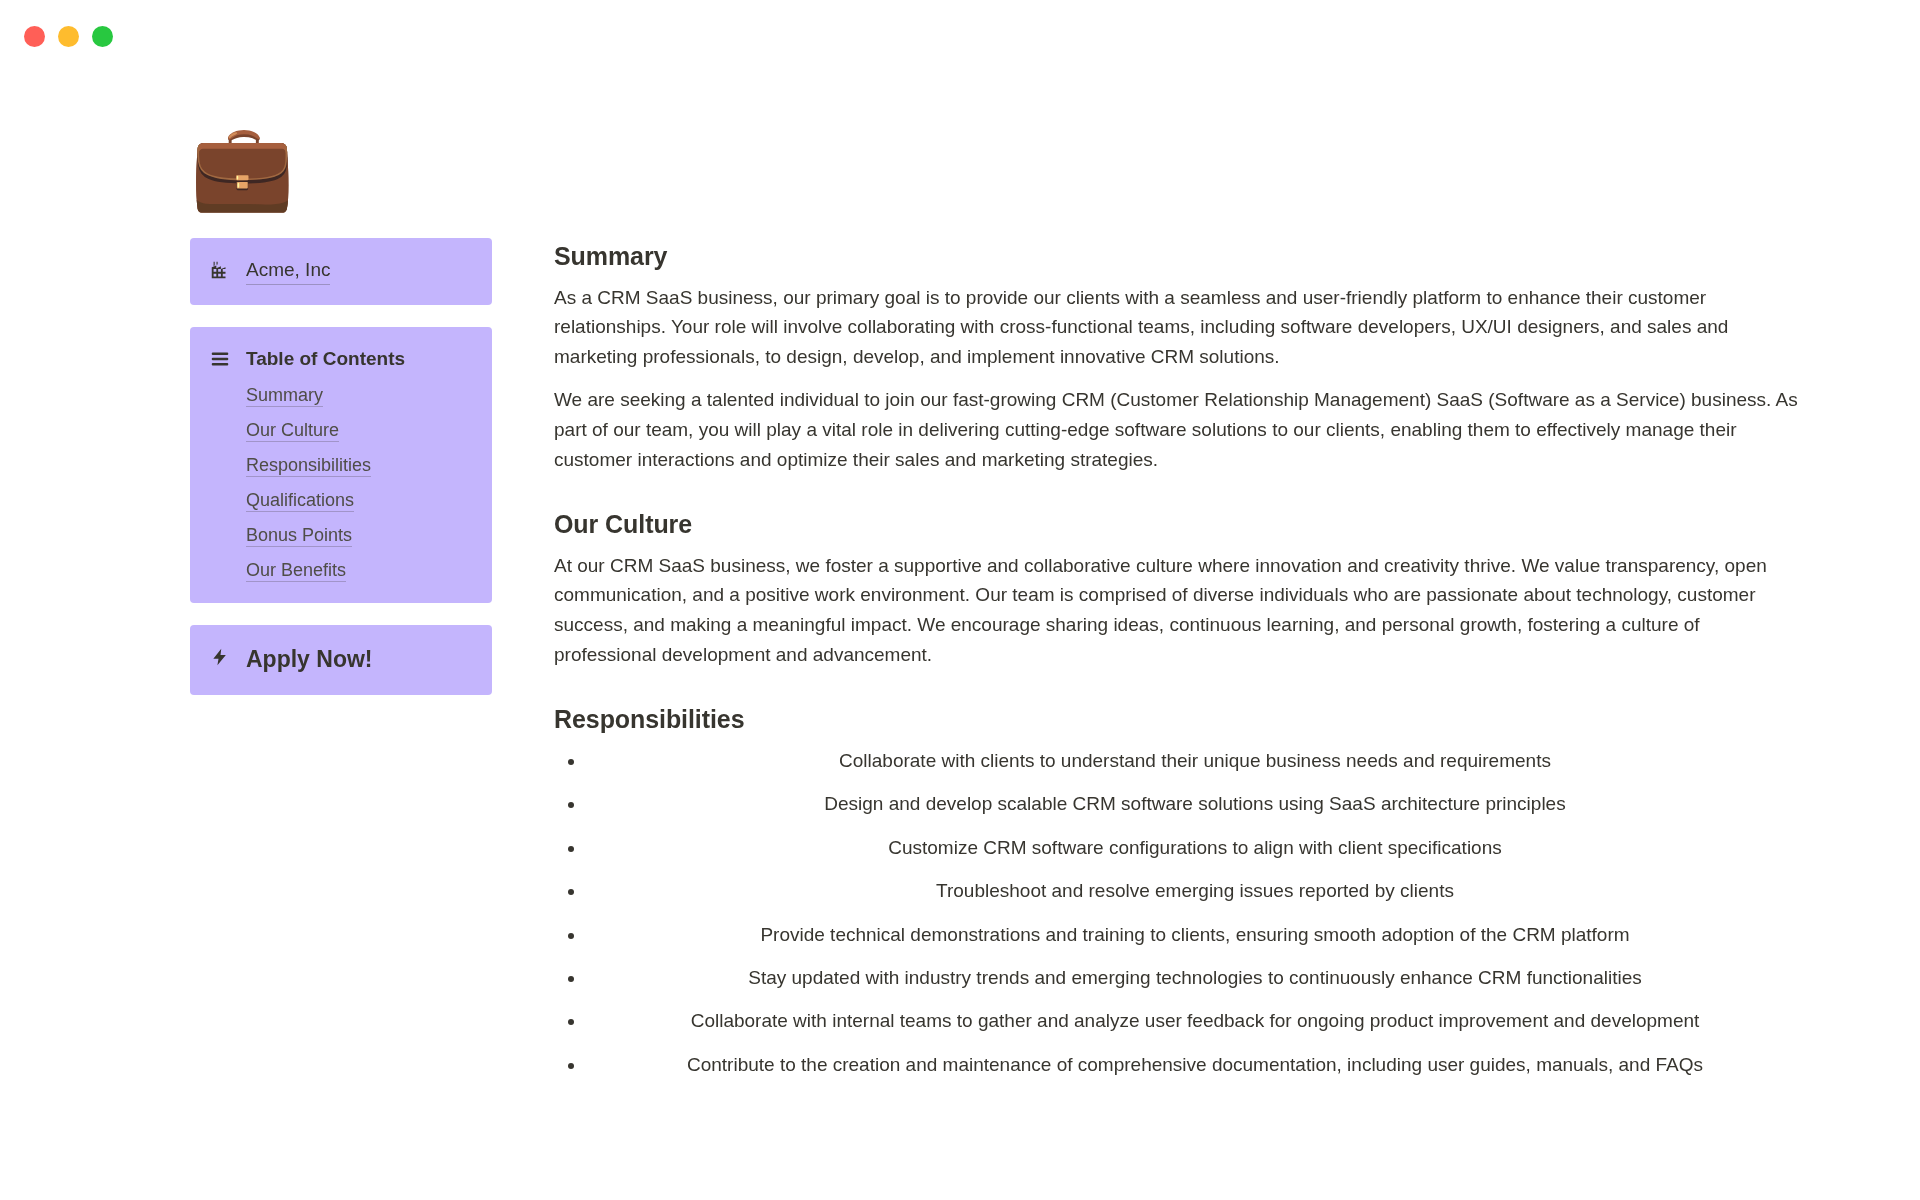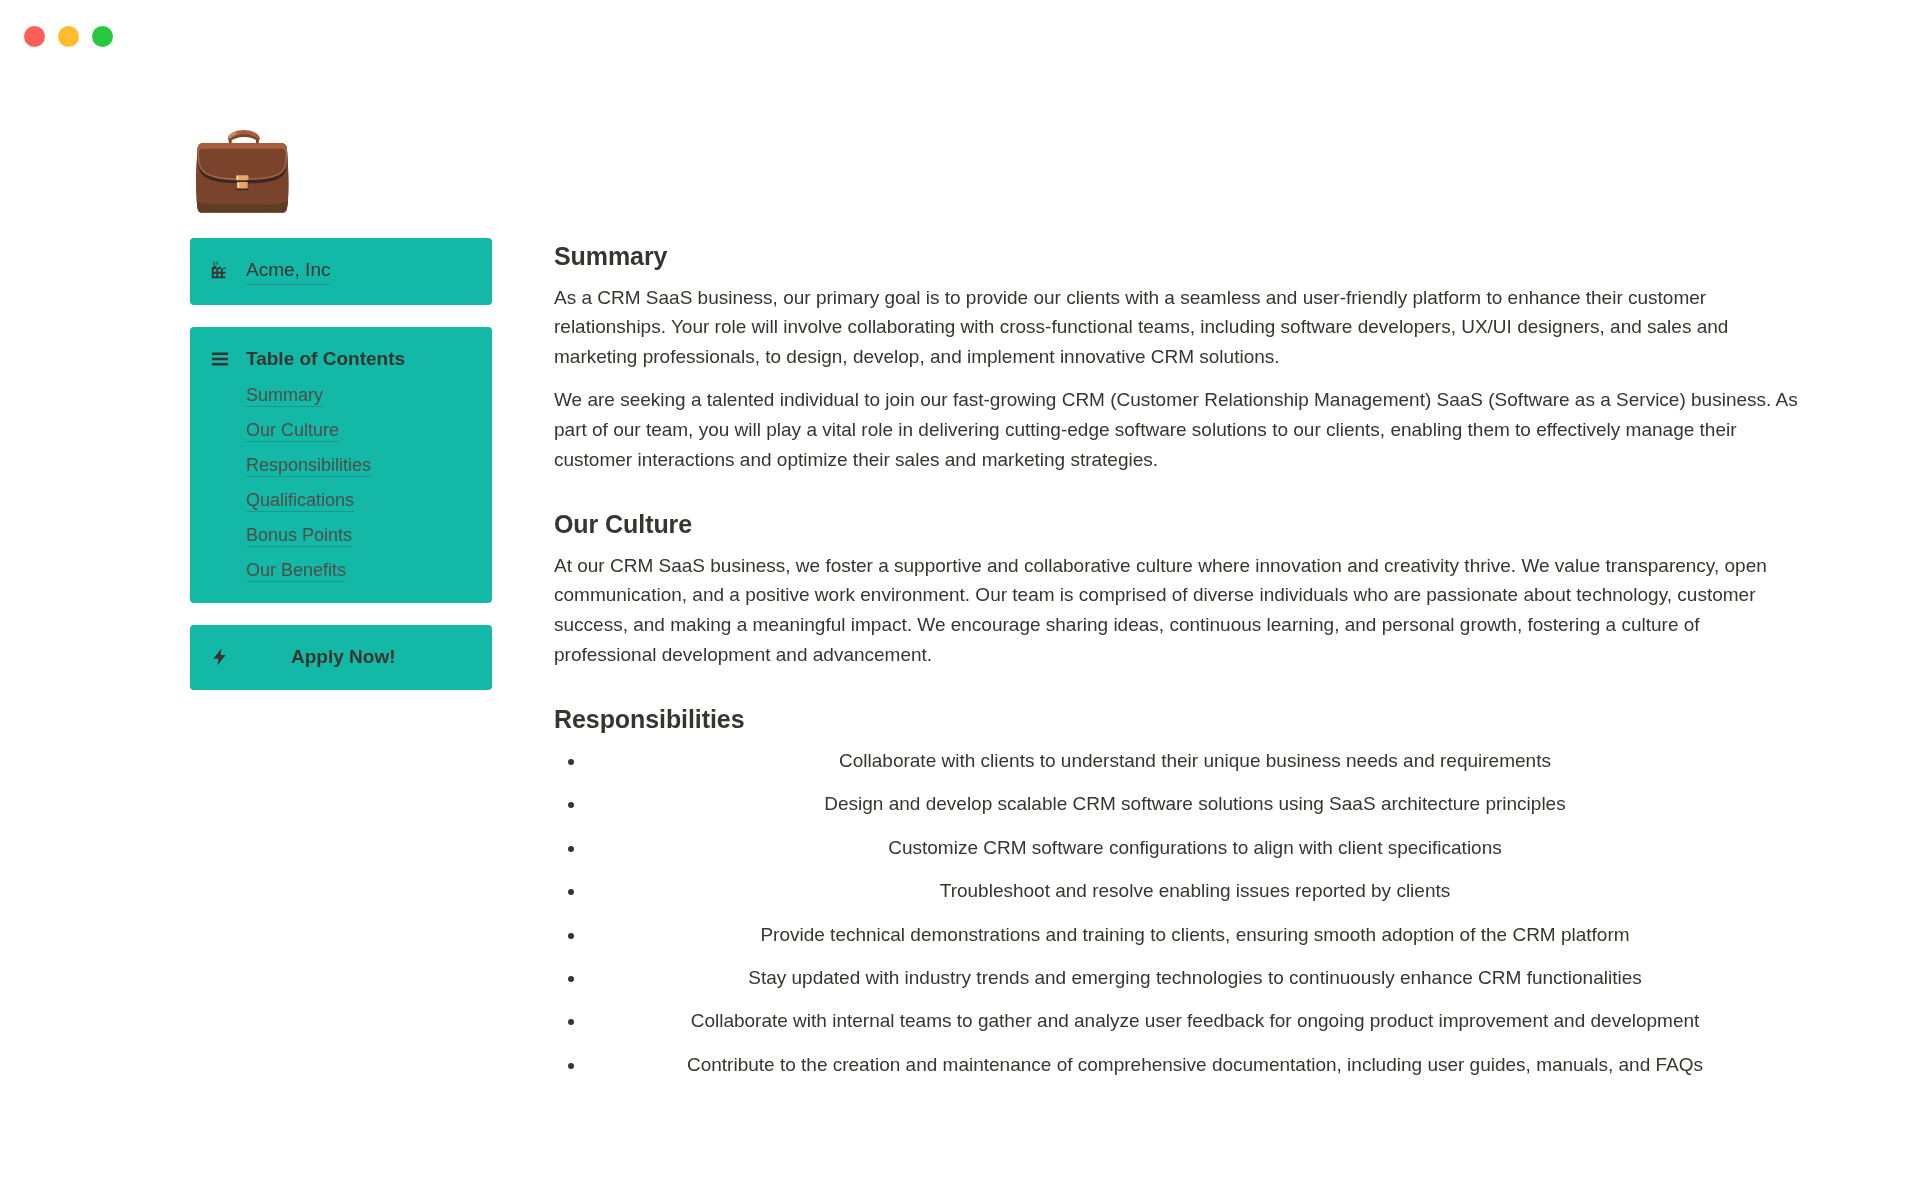--- a/index.html
+++ b/index.html
@@ -79,21 +79,21 @@
     flex: 0 0 302px;
   }
   .col-right {
     flex: 1 1 auto;
     min-width: 0;
     padding-top: 2px;
   }
 
   
   .callout {
-    background: #14b8a6;
+    background: #c4b5fd;
     border-radius: 4px;
     padding: 20px 20px 20px 18px;
     display: flex;
     align-items: flex-start;
     gap: 14px;
     margin-bottom: 22px;
     box-sizing: border-box;
   }
   .callout .cal-icon {
     flex: 0 0 auto;
@@ -132,25 +132,24 @@
   .toc-list li:last-child { margin-bottom: 2px; }
   .toc-link {
     font-size: 18px;
     color: #4f4d47;
     text-decoration: none;
     border-bottom: 1px solid rgba(55,53,47,0.25);
     padding-bottom: 1px;
     cursor: pointer;
   }
   .apply-label {
-    font-size: 19px;
+    font-size: 23px;
     font-weight: 600;
     color: #37352f;
     line-height: 1.3;
-    margin-left: 45px;
   }
 
   
   .icon-building, .icon-toc, .icon-bolt {
     display: block;
   }
 
   
   h2.section-heading {
     font-size: 25px;
@@ -259,21 +258,21 @@
         <p class="para">We are seeking a talented individual to join our fast-growing CRM (Customer Relationship Management) SaaS (Software as a Service) business. As part of our team, you will play a vital role in delivering cutting-edge software solutions to our clients, enabling them to effectively manage their customer interactions and optimize their sales and marketing strategies.</p>
 
         <h2 class="section-heading spaced">Our Culture</h2>
         <p class="para">At our CRM SaaS business, we foster a supportive and collaborative culture where innovation and creativity thrive. We value transparency, open communication, and a positive work environment. Our team is comprised of diverse individuals who are passionate about technology, customer success, and making a meaningful impact. We encourage sharing ideas, continuous learning, and personal growth, fostering a culture of professional development and advancement.</p>
 
         <h2 class="section-heading spaced">Responsibilities</h2>
         <ul class="bullets">
           <li>Collaborate with clients to understand their unique business needs and requirements</li>
           <li>Design and develop scalable CRM software solutions using SaaS architecture principles</li>
           <li>Customize CRM software configurations to align with client specifications</li>
-          <li>Troubleshoot and resolve enabling issues reported by clients</li>
+          <li>Troubleshoot and resolve emerging issues reported by clients</li>
           <li>Provide technical demonstrations and training to clients, ensuring smooth adoption of the CRM platform</li>
           <li>Stay updated with industry trends and emerging technologies to continuously enhance CRM functionalities</li>
           <li>Collaborate with internal teams to gather and analyze user feedback for ongoing product improvement and development</li>
           <li>Contribute to the creation and maintenance of comprehensive documentation, including user guides, manuals, and FAQs</li>
         </ul>
 
       </div>
 
     </div>
   </div>

